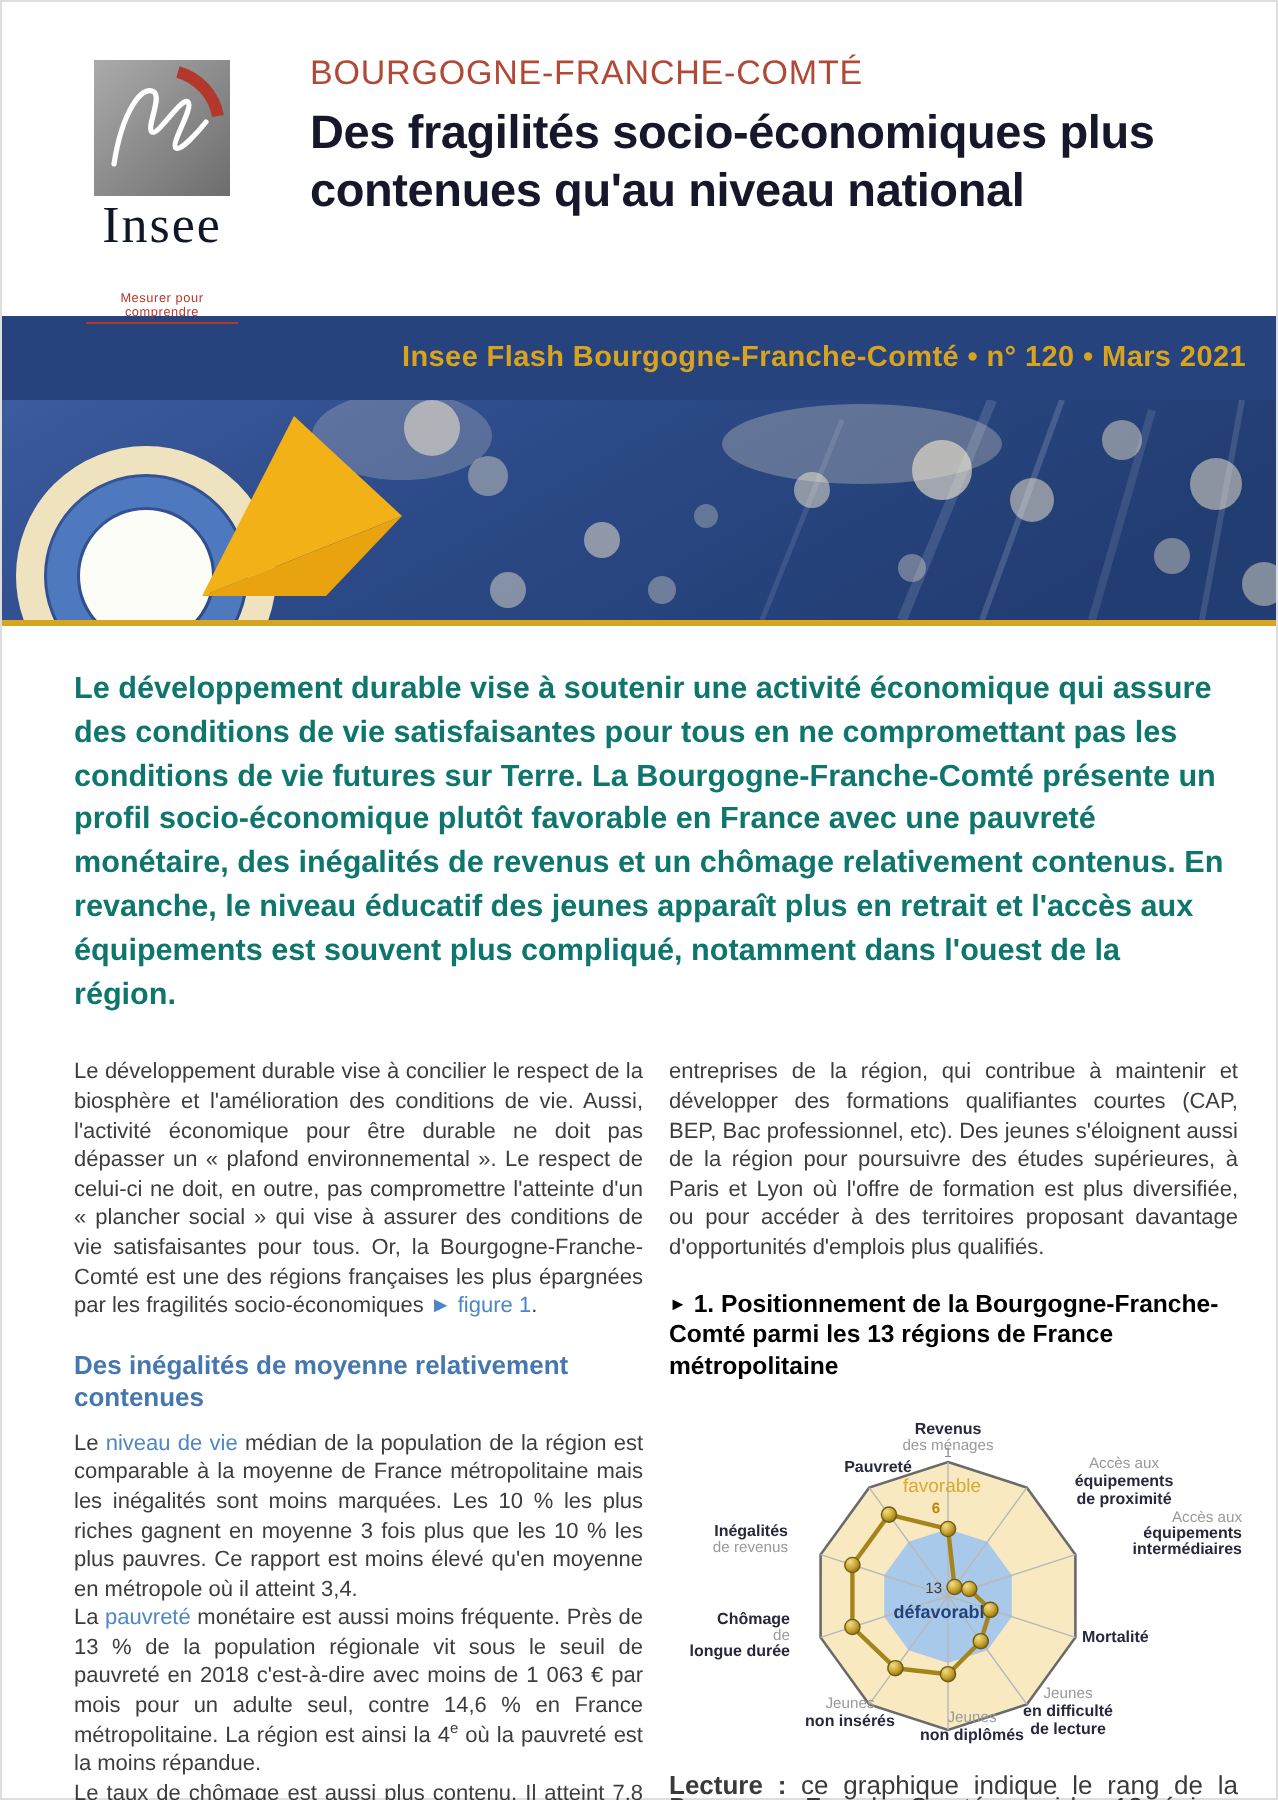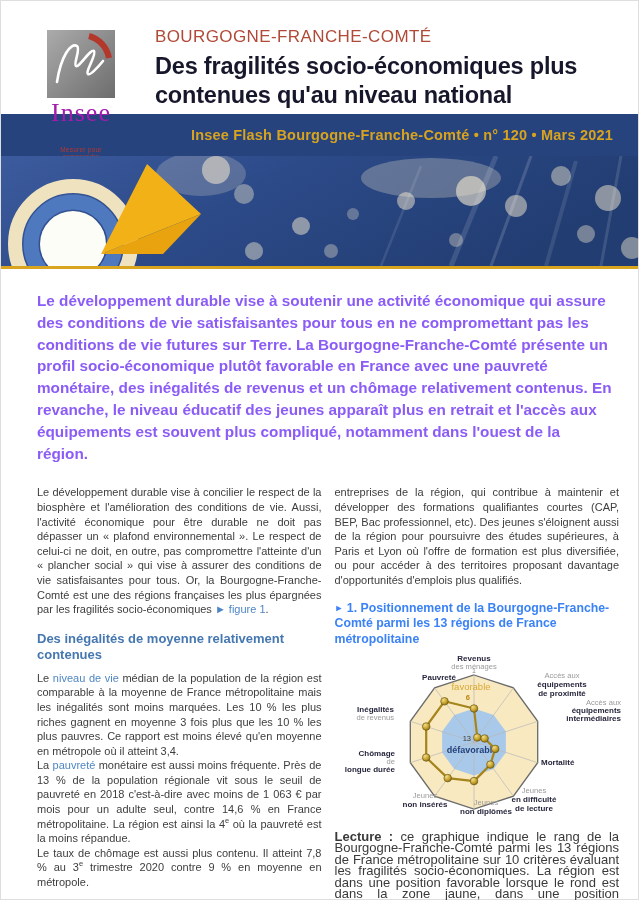--- a/index.html
+++ b/index.html
@@ -3,48 +3,48 @@
 <meta charset="utf-8">
 <style>
   html,body{margin:0;padding:0;background:#fff;}
   body{width:639px;height:900px;overflow:hidden;font-family:"Liberation Sans","DejaVu Sans",sans-serif;}
   .page{position:relative;width:639px;height:900px;box-sizing:border-box;border:1px solid #dedede;background:#fff;}
 
   
   .header{display:flex;padding:26px 20px 0 42px;height:113px;box-sizing:border-box;}
   .logo{width:76px;flex:0 0 76px;margin-top:3px;text-align:center;}
   .logo-square{width:68px;height:68px;margin:0 auto;display:block;}
-  .logo-name{font-size:26px;color:#a21caf;letter-spacing:1px;line-height:26px;margin-top:2px;font-family:"Liberation Serif","DejaVu Serif",serif;}
+  .logo-name{font-size:26px;color:#0f172a;letter-spacing:1px;line-height:26px;margin-top:2px;font-family:"Liberation Serif","DejaVu Serif",serif;}
   .logo-tagline{font-size:6.4px;color:#b7372b;letter-spacing:.3px;margin-top:2px;border-bottom:1px solid #b7372b;padding-bottom:1px;display:inline-block;}
   .header-text{margin-left:36px;padding-top:0;}
   .kicker{font-size:17px;color:#b04a37;letter-spacing:.4px;margin:0 0 5px 0;}
   .title{font-size:23.5px;line-height:29px;font-weight:700;color:#17172b;margin:0;width:470px;letter-spacing:-.2px;}
 
   
-  .banner{height:42px;background:#26437e;display:flex;align-items:center;justify-content:flex-end;padding-right:25px;box-sizing:border-box;}
+  .banner{height:42px;background:#26437e;display:flex;align-items:center;justify-content:flex-end;padding-right:15px;box-sizing:border-box;margin-top:44px;}
   .banner span{color:#d8a31e;font-weight:700;font-size:14.5px;letter-spacing:.2px;}
 
   
   .hero{height:110px;border-bottom:3px solid #d9a41e;overflow:hidden;line-height:0;}
 
   
-  .intro{margin:21px 26px 0 36px;font-size:15.3px;line-height:21.8px;font-weight:700;color:#8b5cf6;}
+  .intro{margin:21px 26px 0 36px;font-size:15.3px;line-height:21.8px;font-weight:700;color:#0f766e;}
 
   
   .columns{display:flex;gap:13px;margin:21px 19px 0 36px;}
   .col{flex:1;min-width:0;}
   .body{font-size:11px;line-height:14.6px;color:#3d3d3d;text-align:justify;margin:0 0 11px 0;hyphens:auto;}
   h2.sect{font-size:13px;line-height:16.5px;color:#4577b0;font-weight:700;margin:14px 0 7px 0;}
   .seg-term{color:#4e86c4;font-weight:400;}
   .seg-link{color:#4e86c4;text-decoration:none;cursor:pointer;}
   .seg-bold{font-weight:700;}
   sup.seg-sup{font-size:7.5px;line-height:0;}
 
   
-  .fig-title{font-size:12.3px;line-height:15.8px;font-weight:700;color:#3b82f6;margin:13px 0 4px 0;}
+  .fig-title{font-size:12.3px;line-height:15.8px;font-weight:700;color:#000000;margin:13px 0 16px 0;}
   .fig-arrow{font-size:9px;vertical-align:1px;}
   #radar{width:288px;height:170px;margin:2px 0 0 0;}
   .axl-b{font-size:8px;font-weight:700;fill:#27273d;}
   .axl-l{font-size:7.6px;fill:#9a9a9a;}
   .ring-gray{font-size:7px;fill:#8a8a8a;}
   .ring-gold{font-size:7.5px;font-weight:700;fill:#b8860b;}
   .ring-dark{font-size:7.5px;fill:#3a3a3a;}
   .zl-fav{font-size:9.5px;fill:#d8a935;}
   .zl-def{font-size:9px;font-weight:700;fill:#23417c;}
   .note{font-size:13px;line-height:11.4px;color:#3a3a3a;text-align:justify;margin:9px 0 2px 0;}

